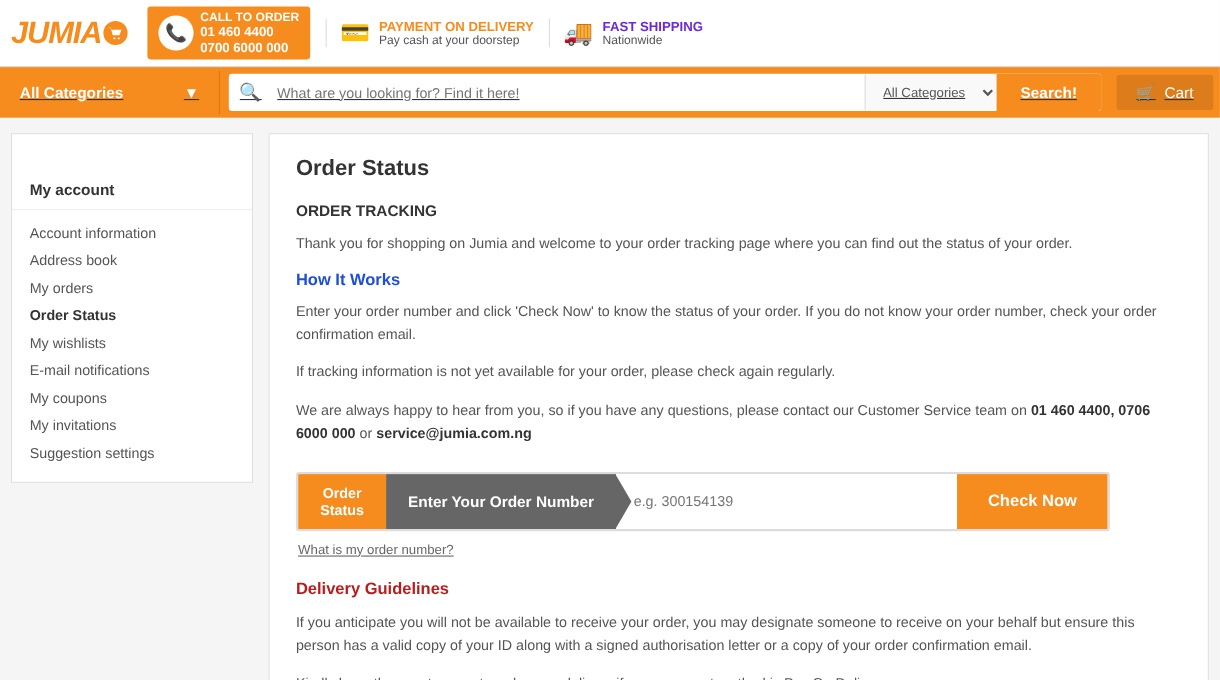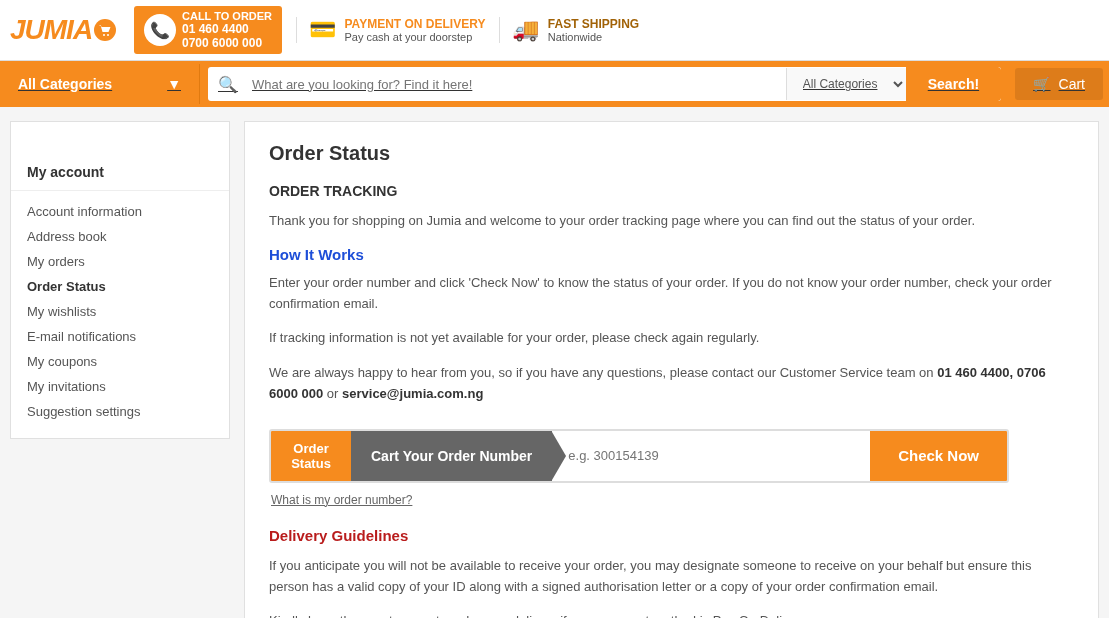--- a/index.html
+++ b/index.html
@@ -76,21 +76,21 @@
     .promo-payment .p-title { font-weight: bold; color: #f68b1e; font-size: 12px; }
     .promo-shipping {
       display: flex;
       align-items: center;
       gap: 8px;
       font-size: 11px;
       color: #555;
       border-left: 1px solid #ddd;
       padding-left: 12px;
     }
-    .promo-shipping .s-title { font-weight: bold; color: #a16207; font-size: 12px; }
+    .promo-shipping .s-title { font-weight: bold; color: #6d28d9; font-size: 12px; }
     .promo-shipping .sicon { font-size: 22px; color: #f68b1e; }
 
     
     .nav-bar {
       background: #f68b1e;
       display: flex;
       align-items: center;
       padding: 0;
       gap: 0;
       text-decoration: underline;
@@ -414,21 +414,21 @@
     <p>
       <span>We are always happy to hear from you, so if you have any questions, please contact our Customer Service team on </span><strong>01 460 4400, 0706 6000 000</strong><span> or </span><strong>service@jumia.com.ng</strong>
     </p>
 
     <div class="order-form">
       <div class="order-status-label">
         <span>Order</span>
         <span>Status</span>
       </div>
       <div class="enter-number-label">
-        <span>Cart Your Order Number</span>
+        <span>Enter Your Order Number</span>
       </div>
       <input class="order-input" type="text" placeholder="e.g. 300154139" style="">
       <button class="check-btn">Check Now</button>
     </div>
 
     <div class="what-order">What is my order number?</div>
 
     <div class="delivery-title">Delivery Guidelines</div>
 
     <p>If you anticipate you will not be available to receive your order, you may designate someone to receive on your behalf but ensure this person has a valid copy of your ID along with a signed authorisation letter or a copy of your order confirmation email.</p>

